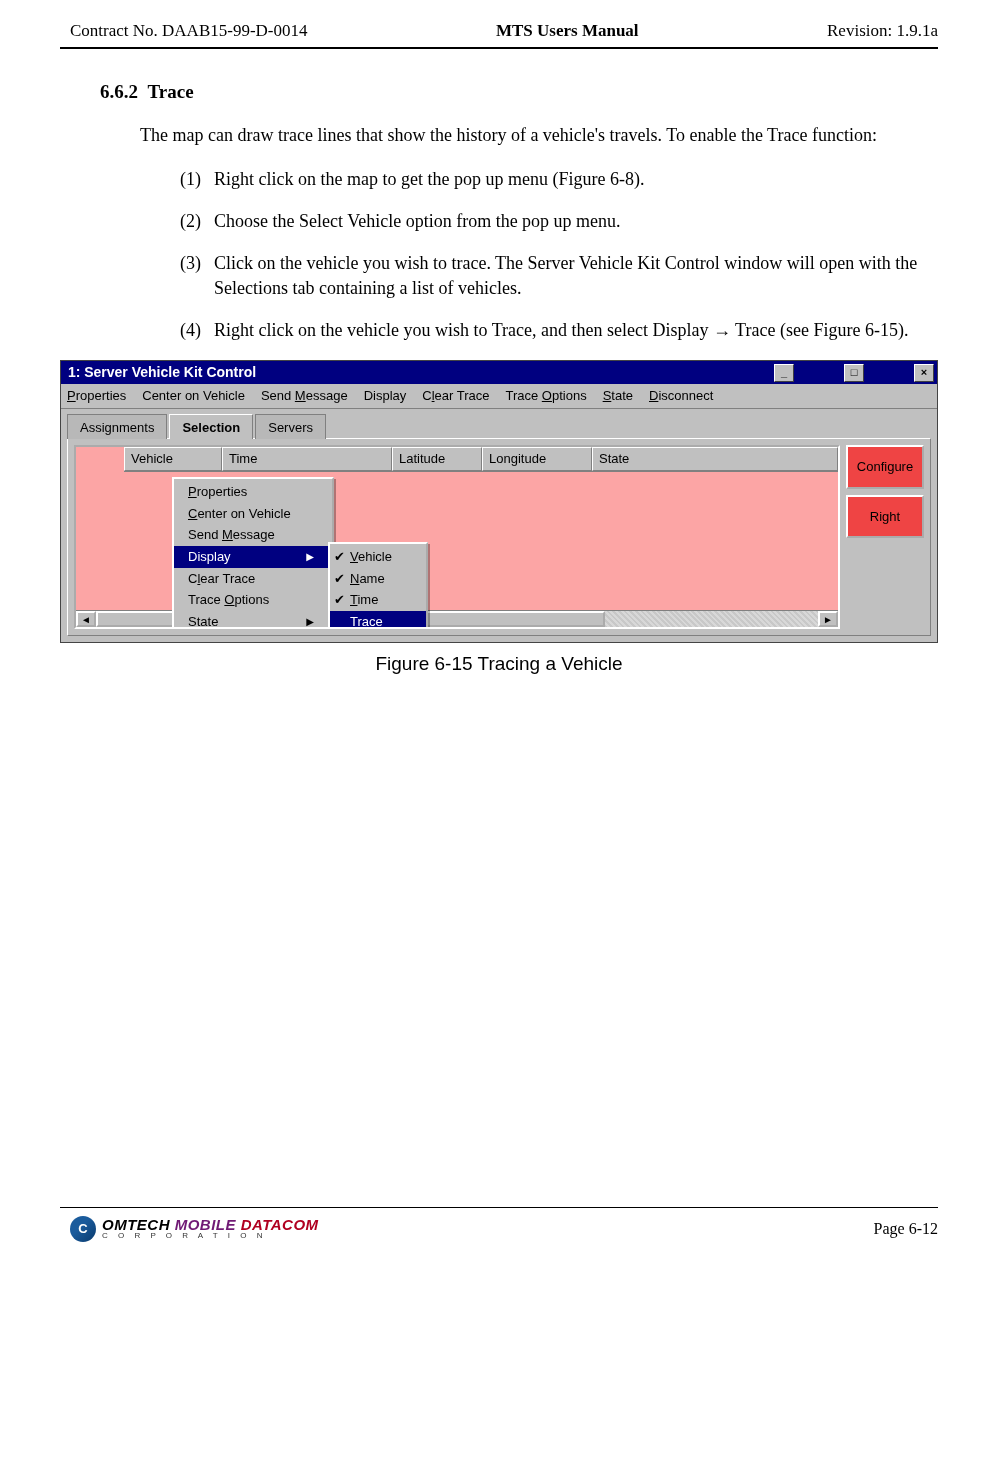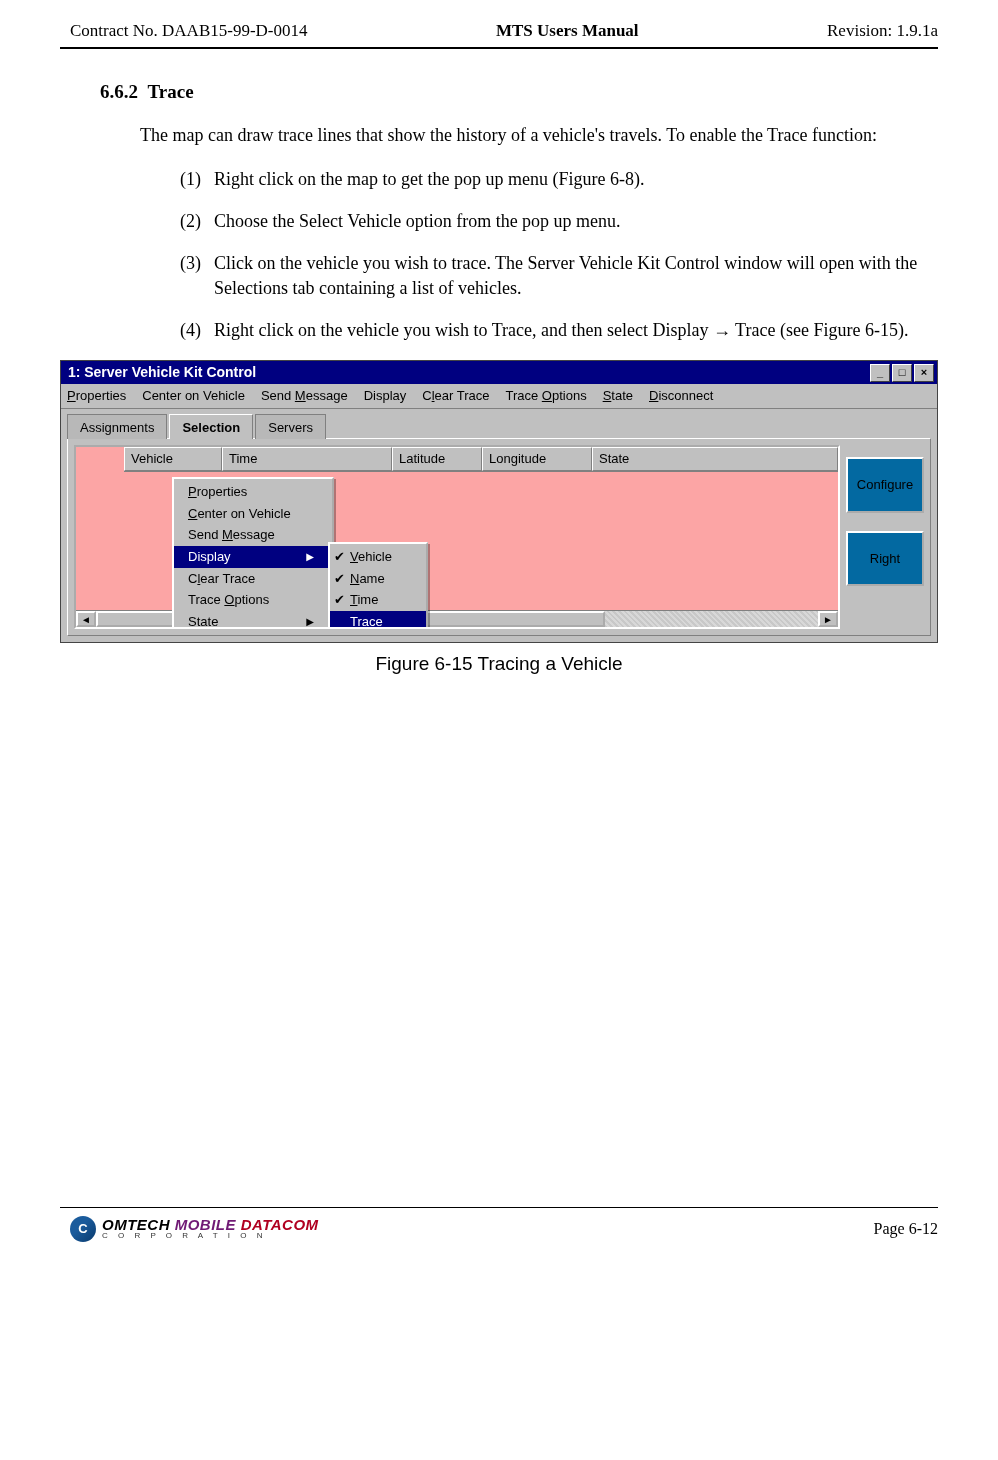--- a/index.html
+++ b/index.html
@@ -31,21 +31,21 @@
   .arrow { font-family: Arial, sans-serif; }
   
   .shot {
     border:1px solid #444;
     margin: 4px 0 8px 0;
     font-family: "MS Sans Serif", Tahoma, Arial, sans-serif;
     font-size: 13px;
     background:#c0c0c0;
     user-select:none;
   }
-  .titlebar { background:#000080; color:#fff; display:flex; align-items:center; padding:2px 3px; font-weight:bold; font-size:14px;}
+  .titlebar { background:#000080; color:#fff; display:flex; align-items:center; padding:2px 3px; font-weight:bold; font-size:14px;gap:48px;}
   .titlebar .spacer{flex:1;}
   .winbtn { width:18px; height:16px; background:#c0c0c0; border:1px solid #fff; border-right-color:#404040; border-bottom-color:#404040; margin-left:2px; display:flex; align-items:center; justify-content:center; color:#000; font-size:11px; line-height:1;}
   .menubar { background:#c0c0c0; padding:3px 6px; display:flex; gap:16px; border-bottom:1px solid #808080;}
   .menubar span u{text-decoration:underline;}
   .tabrow { display:flex; padding:4px 6px 0 6px; gap:0; align-items:flex-end;}
   .tab { padding:4px 12px 3px 12px; background:#c0c0c0; border:1px solid #808080; border-bottom:none; font-weight:bold; margin-right:2px; position:relative; top:1px;}
   .tab.inactive {font-weight:normal; background:#b8b8b8;}
   .tab.active { background:#c0c0c0; border-top:1px solid #fff; border-left:1px solid #fff;}
   .panel {
     margin:0 6px 6px 6px;
@@ -85,21 +85,21 @@
     background:#c0c0c0; border:2px outset #fff;
     padding:2px 0; width:96px; z-index:11;
     box-shadow: 2px 2px 0 rgba(0,0,0,.3);
   }
   .submenu .mi{padding:2px 10px 2px 20px; position:relative;}
   .submenu .mi .chk{position:absolute; left:4px; top:2px;}
   .submenu .mi.hl{background:#000080;color:#fff;}
   .rarrow{font-size:10px;}
   .sidebtns{ width:78px; display:flex; flex-direction:column; gap:6px;}
   .btn3d{
-    background:#0369a1; border:2px outset #fff; padding:17px 4px; text-align:center; font-size:13px;margin-top:12px;
+    background:#ef4444; border:2px outset #fff; padding:11px 4px; text-align:center; font-size:13px;
   }
   .hscroll{
     position:absolute; left:0; right:0; bottom:0; height:16px; background:#c0c0c0; border-top:1px solid #808080;
     display:flex; align-items:stretch;
   }
   .sbbtn{width:16px;border:2px outset #fff;display:flex;align-items:center;justify-content:center;font-size:10px;}
   .sbtrack{flex:1; background:repeating-linear-gradient(45deg,#c8c8c8 0 2px,#d8d8d8 2px 4px); position:relative;}
   .sbthumb{position:absolute;left:0;top:0;bottom:0;width:70%;background:#c0c0c0;border:2px outset #fff;}
   .figcap{ text-align:center; font-family: Arial, Helvetica, sans-serif; font-size:19px; margin-top:6px;}
   .footer{

